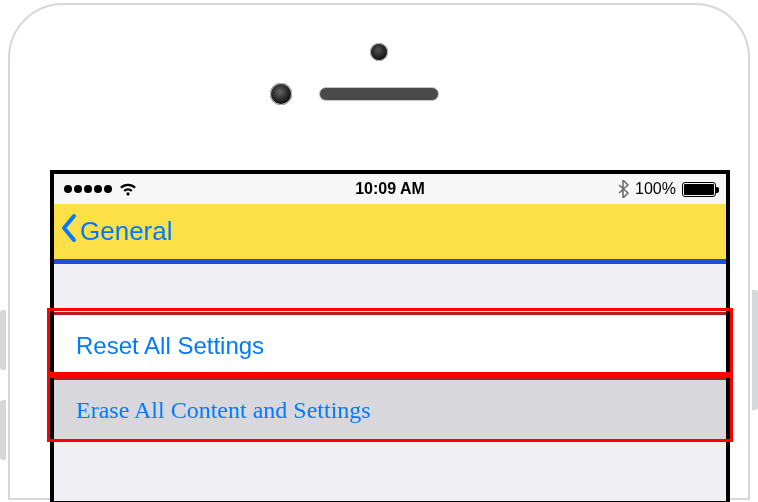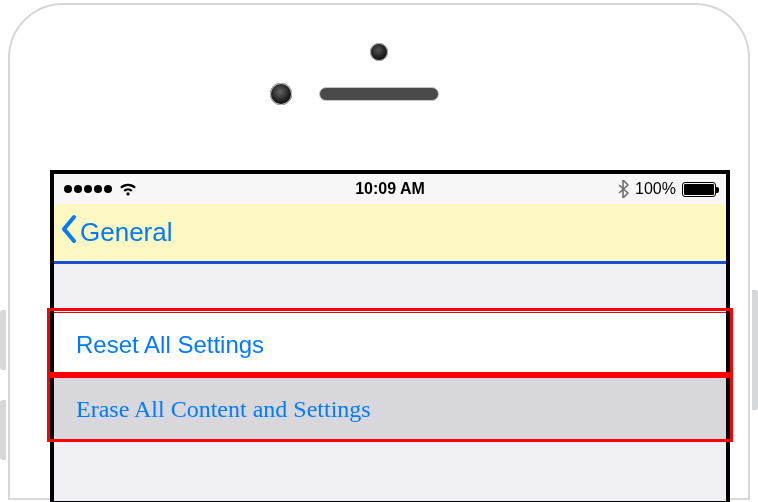--- a/index.html
+++ b/index.html
@@ -109,22 +109,22 @@
     width: 3px; height: 6px; background: #000; border-radius: 0 2px 2px 0;
   }
   .battery-fill {
     position: absolute; top: 1px; left: 1px; bottom: 1px;
     width: 30px; background: #000; border-radius: 1px;
   }
 
   
   .nav-bar {
     height: 60px;
-    background: #fef9c3;
-    border-bottom: 3px solid #1d4ed8;
+    background: #fde047;
+    border-bottom: 5px solid #1d4ed8;
     position: relative;
     display: flex; align-items: flex-start;
   }
   .nav-back {
     position: absolute; left: 6px; top: 0; bottom: 0;
     display: flex; align-items: center;
     color: #007aff;
     font-size: 26px;
     cursor: pointer;
   }
@@ -137,21 +137,21 @@
   }
 
   
   .group-spacer { height: 48px; }
   .cell {
     height: 65px;
     display: flex; align-items: center;
     padding: 0 22px;
     font-size: 24px;
     color: #007aff;
-    border-top: 1px solid #b91c1c;
+    border-top: 3px solid #b91c1c;
     cursor: pointer;
   }
   .cell.white { background: #fff; }
   .cell.grey  { background: #d8d8dc; font-family: Liberation Serif, serif; }
   .cell:last-child { border-bottom: 1px solid #c3c3c6; }
 
   
   .highlight-1, .highlight-2 {
     position: absolute;
     left: 37px;

